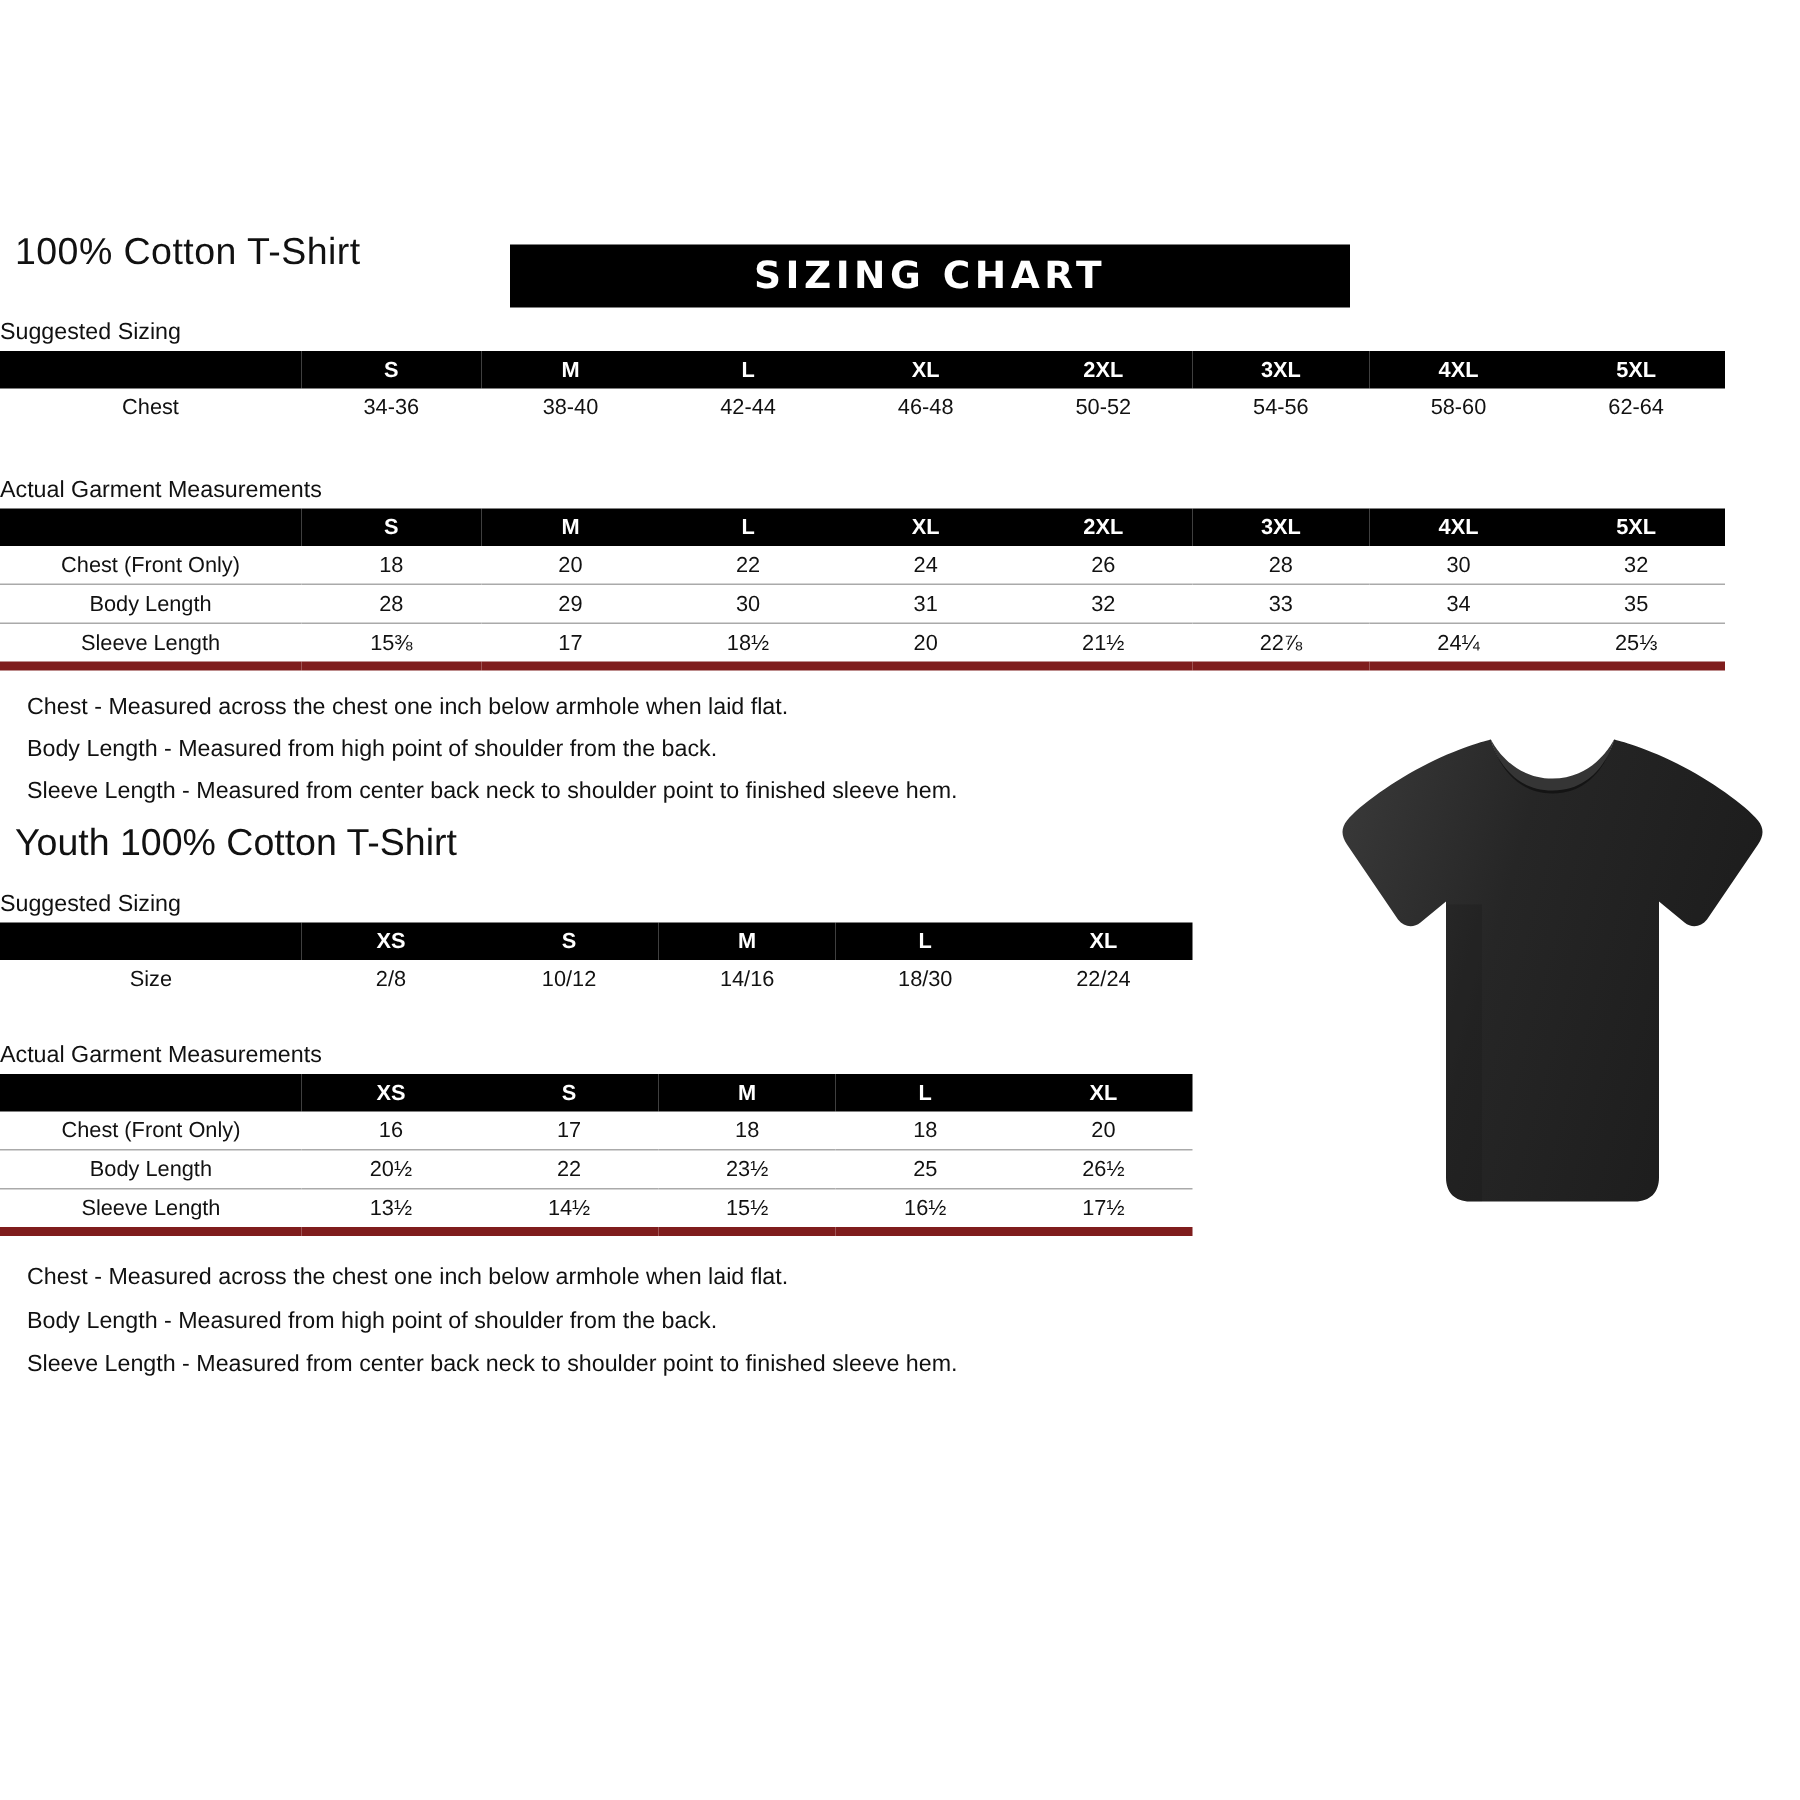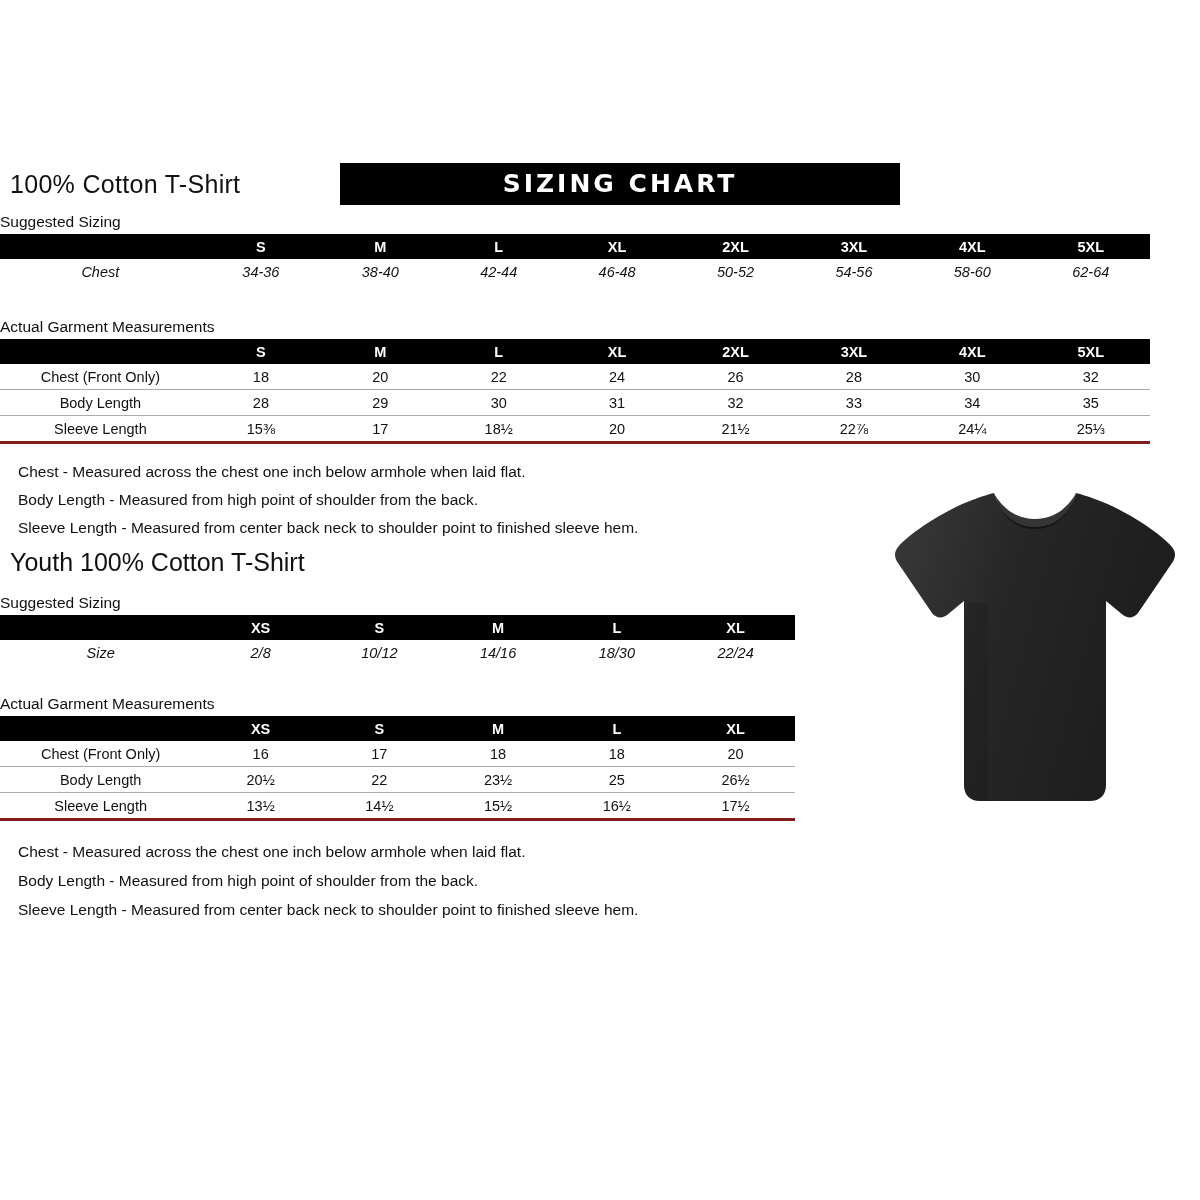--- a/index.html
+++ b/index.html
@@ -19,21 +19,21 @@
   .page {
     position: relative;
     width: 1200px;
     height: 1200px;
   }
 
   
   .adult-title {
     position: absolute;
     left: 10px;
-    top: 170px;
+    top: 154px;
     font-size: 25px;
     font-weight: 400;
     letter-spacing: 0.3px;
     color: #111;
     white-space: nowrap;
   }
   .sizing-chart-banner {
     position: absolute;
     left: 340px;
     top: 163px;
@@ -88,27 +88,26 @@
   td.label-cell {
     text-align: left;
     padding-left: 6px;
     font-weight: bold;
     font-size: 15px;
   }
   tbody tr.ruled td {
     border-bottom: 1px solid #aaaaaa;
   }
   tbody tr.ruled-last td {
-    border-bottom: 3px solid #7f1d1d;
+    border-bottom: 6px solid #7f1d1d;
   }
 
   
   .adult-suggested tbody td {
     border-bottom: none;
-    font-style: italic;
   }
 
   
   .note {
     position: absolute;
     font-size: 15.5px;
     color: #111;
     white-space: nowrap;
   }
 

